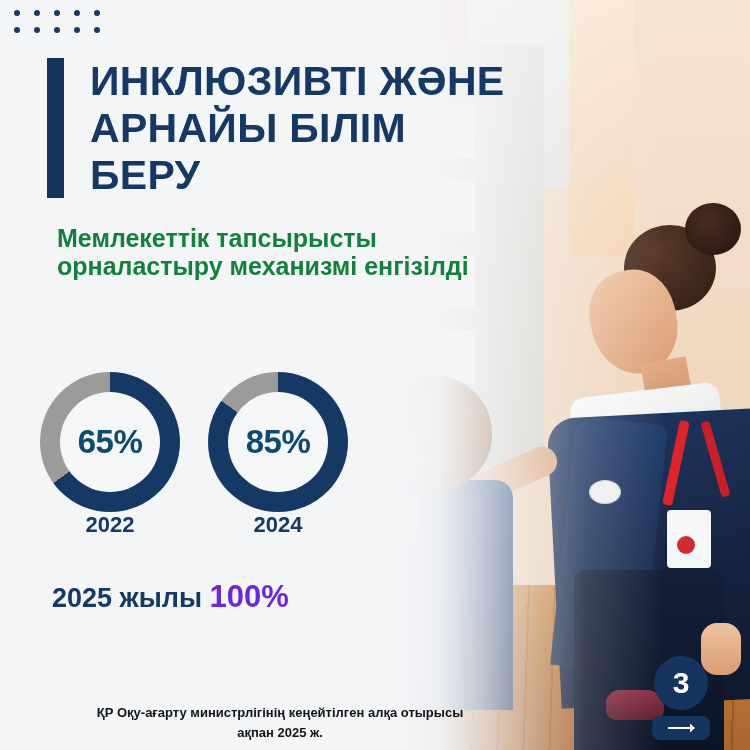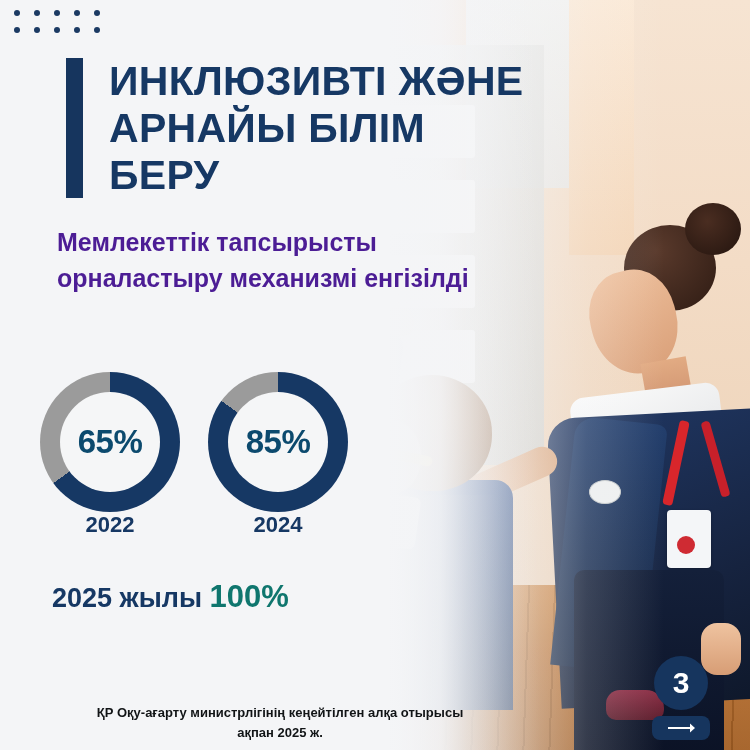--- a/index.html
+++ b/index.html
@@ -85,48 +85,48 @@
     background:linear-gradient(90deg,#f4f5f7 0%,#f4f5f7 16%,rgba(244,245,247,.92) 28%,rgba(244,245,247,.55) 44%,rgba(244,245,247,.18) 62%,rgba(244,245,247,0) 80%);
   }
   .slide-veil{position:absolute;inset:0;background:linear-gradient(90deg,#f4f5f7 0%,#f4f5f7 40%,rgba(244,245,247,.88) 50%,rgba(244,245,247,.25) 62%,rgba(244,245,247,0) 72%);pointer-events:none;}
 
   
   .dots{position:absolute;left:14px;top:10px;display:grid;grid-template-columns:repeat(5,20px);
     grid-template-rows:repeat(2,17px);}
   .dot{width:6px;height:6px;border-radius:50%;background:#1b3a63;}
 
   
-  .title-wrap{position:absolute;left:66px;top:58px;display:flex;gap:26px;}
+  .title-wrap{position:absolute;left:47px;top:58px;display:flex;gap:26px;}
   .title-bar{width:17px;height:140px;background:#16355e;flex:none;}
   .title{
     font-size:41px;line-height:47px;font-weight:bold;color:#163864;
     letter-spacing:.3px;margin:0;white-space:pre-line;text-transform:uppercase;
   }
   .subtitle{
     position:absolute;left:57px;top:224px;width:510px;
-    font-size:25px;line-height:36px;font-weight:bold;color:#4c1d95;white-space:pre-line;
+    font-size:25px;line-height:28px;font-weight:bold;color:#15803d;white-space:pre-line;
   }
   .subtitle2{
     position:absolute;left:57px;top:308px;width:500px;
     font-size:19px;line-height:27px;font-weight:bold;color:#1b3a63;white-space:pre-line;
   }
 
   
   .donuts{position:absolute;left:40px;top:372px;display:flex;gap:28px;}
   .donut-cell{width:140px;display:flex;flex-direction:column;align-items:center;}
   .donut{position:relative;width:140px;height:140px;border-radius:50%;}
   .donut .hole{position:absolute;left:20px;top:20px;width:100px;height:100px;border-radius:50%;
     background:#f5f6f7;display:flex;align-items:center;justify-content:center;}
   .donut .val{font-size:33px;font-weight:bold;color:#0c4a6e;letter-spacing:-.5px;}
   .year{font-size:22px;font-weight:bold;color:#163864;}
 
   
   .callout{position:absolute;left:52px;top:580px;font-size:27px;line-height:34px;
     font-weight:bold;color:#163864;}
-  .hl{color:#0f766e;font-size:31px;}
+  .hl{color:#6d28d9;font-size:31px;}
 
   
   .footer{position:absolute;left:0;top:703px;width:560px;text-align:center;
     font-size:13px;line-height:20px;font-weight:bold;color:#111416;white-space:pre-line;}
 
   
   .page-badge{position:absolute;right:42px;top:656px;width:54px;height:54px;border-radius:50%;
     background:#16355e;color:#fff;font-size:30px;font-weight:bold;
     display:flex;align-items:center;justify-content:center;}
   .next-btn{position:absolute;right:40px;top:716px;width:58px;height:24px;border-radius:8px;

